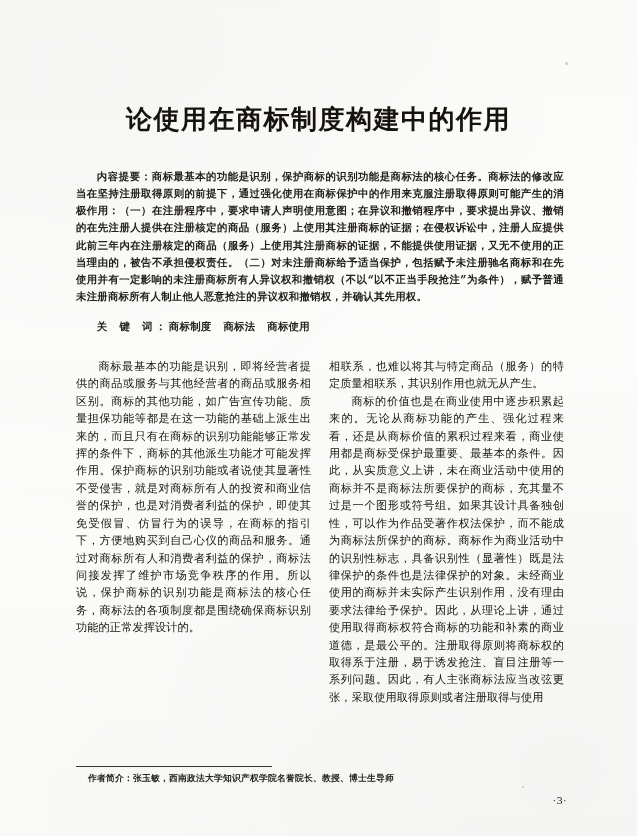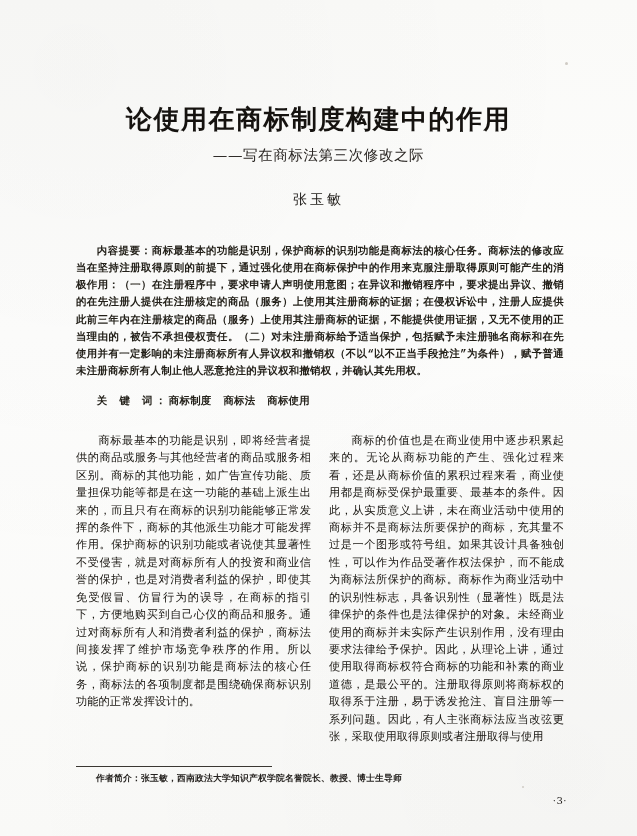--- a/index.html
+++ b/index.html
@@ -118,21 +118,21 @@
   .footnote-rule {
     position: absolute;
     left: 76px;
     top: 766px;
     width: 196px;
     height: 0;
     border-top: 1px solid #3a3732;
   }
   .footnote {
     position: absolute;
-    left: 96px;
+    left: 88px;
     top: 772px;
     width: 470px;
     font-family: "DejaVu Serif", "Liberation Serif", serif;
     font-size: 8.8px;
     line-height: 13px;
     color: #262320;
     font-weight: bold;
     letter-spacing: 0.2px;
   }
 
@@ -156,34 +156,33 @@
   }
 </style>
 </head>
 <body>
 
 <div class="page">
   <div class="content">
 
     <div class="title-block">
       <div class="doc-title">论使用在商标制度构建中的作用</div>
-      <div class="doc-subtitle">——写在商标法第三次修改之际</div>
-      <div class="doc-author">张玉敏</div>
     </div>
 
     <div class="abstract-block">
       <p class="abstract-para"><span class="abstract-label">内容提要：</span><span>商标最基本的功能是识别，保护商标的识别功能是商标法的核心任务。商标法的修改应当在坚持注册取得原则的前提下，通过强化使用在商标保护中的作用来克服注册取得原则可能产生的消极作用：（一）在注册程序中，要求申请人声明使用意图；在异议和撤销程序中，要求提出异议、撤销的在先注册人提供在注册核定的商品（服务）上使用其注册商标的证据；在侵权诉讼中，注册人应提供此前三年内在注册核定的商品（服务）上使用其注册商标的证据，不能提供使用证据，又无不使用的正当理由的，被告不承担侵权责任。（二）对未注册商标给予适当保护，包括赋予未注册驰名商标和在先使用并有一定影响的未注册商标所有人异议权和撤销权（不以“以不正当手段抢注”为条件），赋予普通未注册商标所有人制止他人恶意抢注的异议权和撤销权，并确认其先用权。</span></p>
       <p class="keywords-para"><span class="kw-label">关 键 词：</span><span class="kw-items"><span>商标制度</span><span>商标法</span><span>商标使用</span></span></p>
     </div>
 
     <div class="body-columns">
       <div class="col">
         <p>商标最基本的功能是识别，即将经营者提供的商品或服务与其他经营者的商品或服务相区别。商标的其他功能，如广告宣传功能、质量担保功能等都是在这一功能的基础上派生出来的，而且只有在商标的识别功能能够正常发挥的条件下，商标的其他派生功能才可能发挥作用。保护商标的识别功能或者说使其显著性不受侵害，就是对商标所有人的投资和商业信誉的保护，也是对消费者利益的保护，即使其免受假冒、仿冒行为的误导，在商标的指引下，方便地购买到自己心仪的商品和服务。通过对商标所有人和消费者利益的保护，商标法间接发挥了维护市场竞争秩序的作用。所以说，保护商标的识别功能是商标法的核心任务，商标法的各项制度都是围绕确保商标识别功能的正常发挥设计的。</p>
       </div>
       <div class="col">
+        <p style="text-indent:0">相联系，也难以将其与特定商品（服务）的特定质量相联系，其识别作用也就无从产生。</p>
         <p>商标的价值也是在商业使用中逐步积累起来的。无论从商标功能的产生、强化过程来看，还是从商标价值的累积过程来看，商业使用都是商标受保护最重要、最基本的条件。因此，从实质意义上讲，未在商业活动中使用的商标并不是商标法所要保护的商标，充其量不过是一个图形或符号组。如果其设计具备独创性，可以作为作品受著作权法保护，而不能成为商标法所保护的商标。商标作为商业活动中的识别性标志，具备识别性（显著性）既是法律保护的条件也是法律保护的对象。未经商业使用的商标并未实际产生识别作用，没有理由要求法律给予保护。因此，从理论上讲，通过使用取得商标权符合商标的功能和补素的商业道德，是最公平的。注册取得原则将商标权的取得系于注册，易于诱发抢注、盲目注册等一系列问题。因此，有人主张商标法应当改弦更张，采取使用取得原则或者注册取得与使用</p>
       </div>
     </div>
 
     <div class="footnote-rule"></div>
     <div class="footnote">作者简介：张玉敏，西南政法大学知识产权学院名誉院长、教授、博士生导师</div>
 
     <div class="page-number">·3·</div>
 
     <div class="speck" style="left:565px; top:62px; width:3px; height:3px;"></div>

